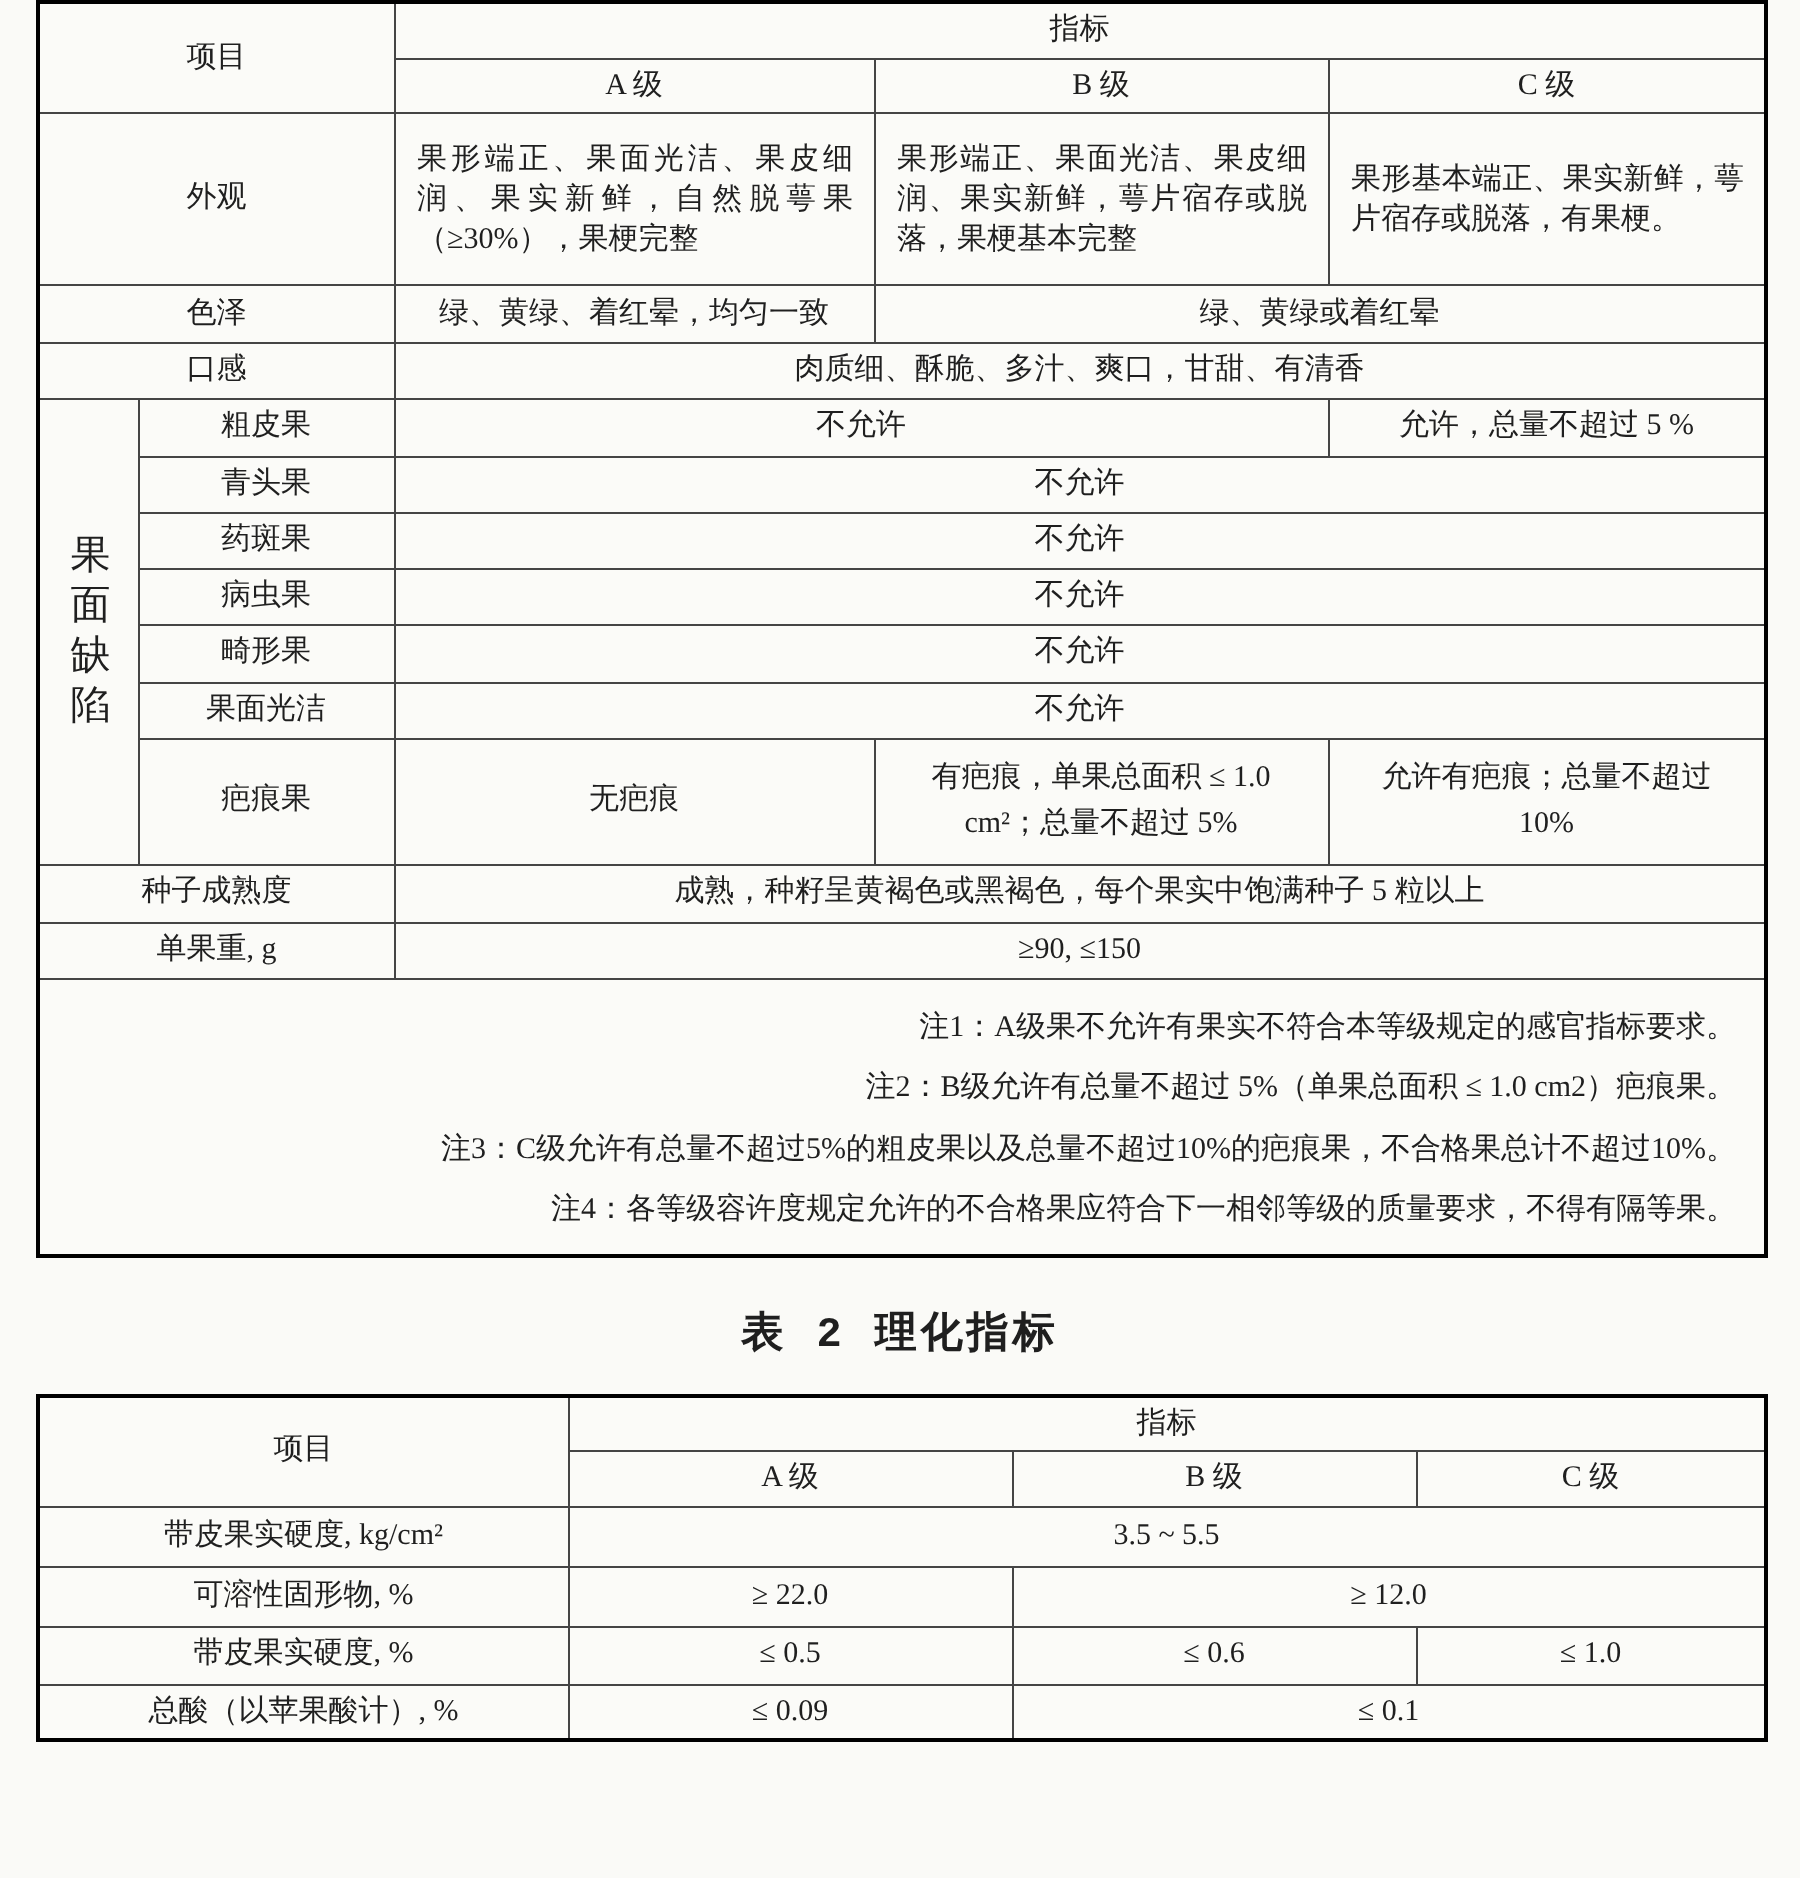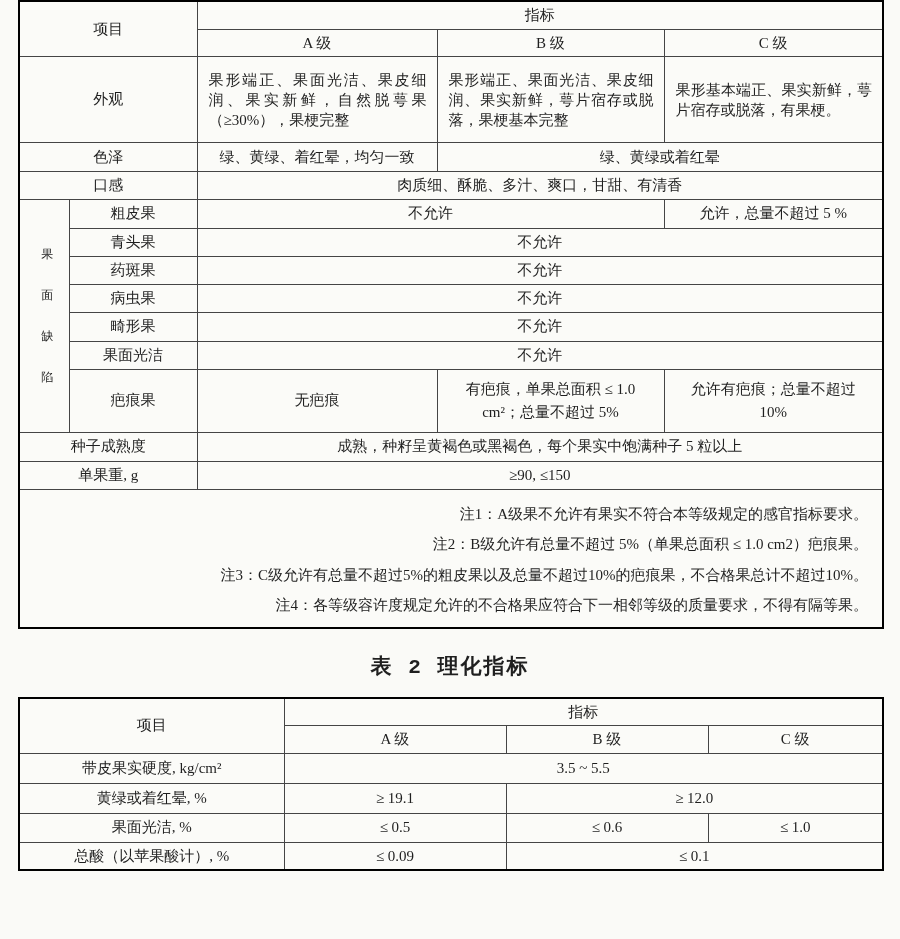--- a/index.html
+++ b/index.html
@@ -45,22 +45,22 @@
   td.notes-cell {
     text-align:right;
     padding:9px 14px 6px 14px;
     line-height:30.5px;
     font-size:15px;
   }
   .vert {
     width:18px;
     margin:0 auto;
     word-break:break-all;
-    line-height:41px;
-    font-size:12px;
+    line-height:25px;
+    font-size:20px;
     text-align:right;
     padding:0;
   }
   .note-line { white-space:nowrap; }
 </style>
 </head>
 <body>
 
 <div class="page">
 
@@ -168,26 +168,26 @@
       <tr style="height:27px">
         <td>A 级</td>
         <td>B 级</td>
         <td>C 级</td>
       </tr>
       <tr style="height:30px">
         <td>带皮果实硬度, kg/cm²</td>
         <td colspan="3">3.5 ~ 5.5</td>
       </tr>
       <tr style="height:30px">
-        <td>黄绿或着红晕, %</td>
-        <td>≥ 19.1</td>
+        <td>可溶性固形物, %</td>
+        <td>≥ 22.0</td>
         <td colspan="2">≥ 12.0</td>
       </tr>
       <tr style="height:29px">
-        <td>果面光洁, %</td>
+        <td>带皮果实硬度, %</td>
         <td>≤ 0.5</td>
         <td>≤ 0.6</td>
         <td>≤ 1.0</td>
       </tr>
       <tr style="height:15px">
         <td>总酸（以苹果酸计）, %</td>
         <td>≤ 0.09</td>
         <td colspan="2">≤ 0.1</td>
       </tr>
     </tbody>

